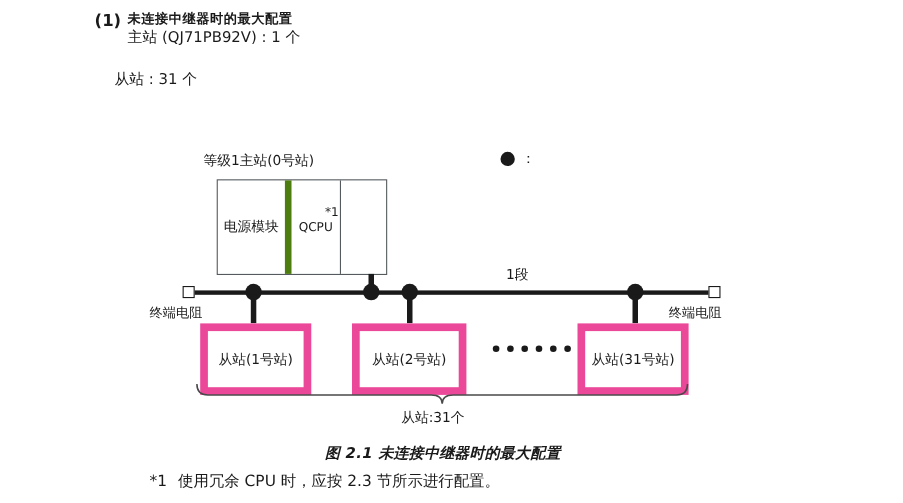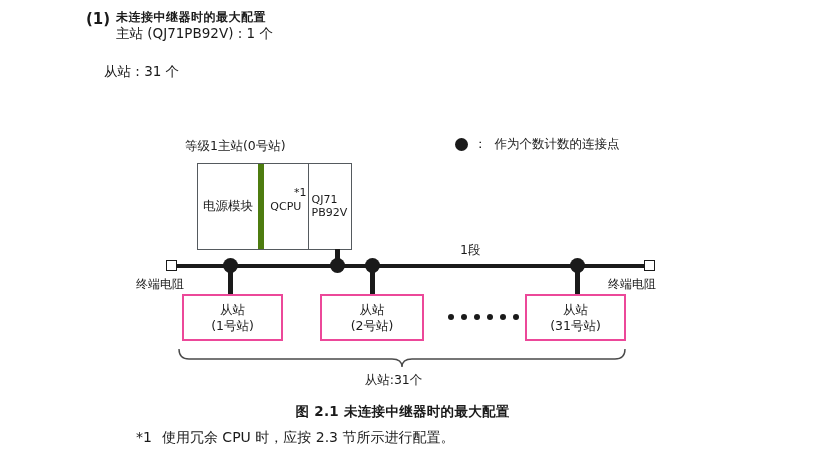--- a/index.html
+++ b/index.html
@@ -155,26 +155,26 @@
     background: #1a1a1a;
     top: 268px;
     height: 26px;
   }
   #drop-1 { left: 228px; }
   #drop-3 { left: 370px; }
   #drop-4 { left: 575px; }
 
   
   .slave-box {
-    height: 47px;
-    border: 2px solid #ec4899;
+    height: 65px;
+    border: 7px solid #ec4899;
     box-sizing: border-box;
     background: #ffffff;
     display: flex;
-    flex-direction: column;
+    flex-direction: row;
     align-items: center;
     justify-content: center;
     font-size: 12.5px;
     line-height: 1.25;
     top: 294px;
   }
   #slave-box-1 { left: 182px; width: 101px; }
   #slave-box-2 { left: 320px; width: 104px; }
   #slave-box-3 { left: 525px; width: 101px; }
 
@@ -207,58 +207,51 @@
 
   
   #figure-caption {
     left: 0; top: 403px;
     width: 821px;
     text-align: center;
     font-size: 13.5px;
     font-weight: bold;
     letter-spacing: 0.3px;
   }
-  #figure-caption span { position: relative; left: -8px; }
+  #figure-caption span { position: relative; left: -8px; font-style: italic; }
   #footnote {
     left: 136px; top: 429px;
     font-size: 14px;
     white-space: nowrap;
   }
   #footnote .fn-mark { margin-right: 10px; }
 </style>
 </head>
 <body>
 
 <div class="abs" id="heading-number">(1)</div>
 <div class="abs" id="heading-title">未连接中继器时的最大配置</div>
 <div class="abs" id="master-count-line">主站 (QJ71PB92V) : 1 个</div>
 <div class="abs" id="slave-count-line">从站 : 31 个</div>
 
 <div class="abs" id="legend">
   <span class="legend-dot"></span>
   <span class="legend-colon">：</span>
-  <span>作为个数计数的连接点</span>
 </div>
 
 <div class="abs" id="master-label">等级1主站(0号站)</div>
 
 <div class="abs" id="master-box">
   <div class="cell cell-power">
     <span>电源模块</span>
   </div>
   <div class="cell cell-cpu">
     <span>QCPU</span>
     <span class="cpu-asterisk">*1</span>
   </div>
-  <div class="cell cell-net">
-    <span class="net-lines">
-      <span>QJ71</span><br>
-      <span>PB92V</span>
-    </span>
-  </div>
 </div>
 
 <div class="abs" id="master-drop"></div>
 
 <div class="abs" id="bus-line"></div>
 <div class="abs terminator" id="terminator-left"></div>
 <div class="abs terminator" id="terminator-right"></div>
 <div class="abs" id="terminator-left-label">终端电阻</div>
 <div class="abs" id="terminator-right-label">终端电阻</div>
 <div class="abs" id="segment-label">1段</div>

